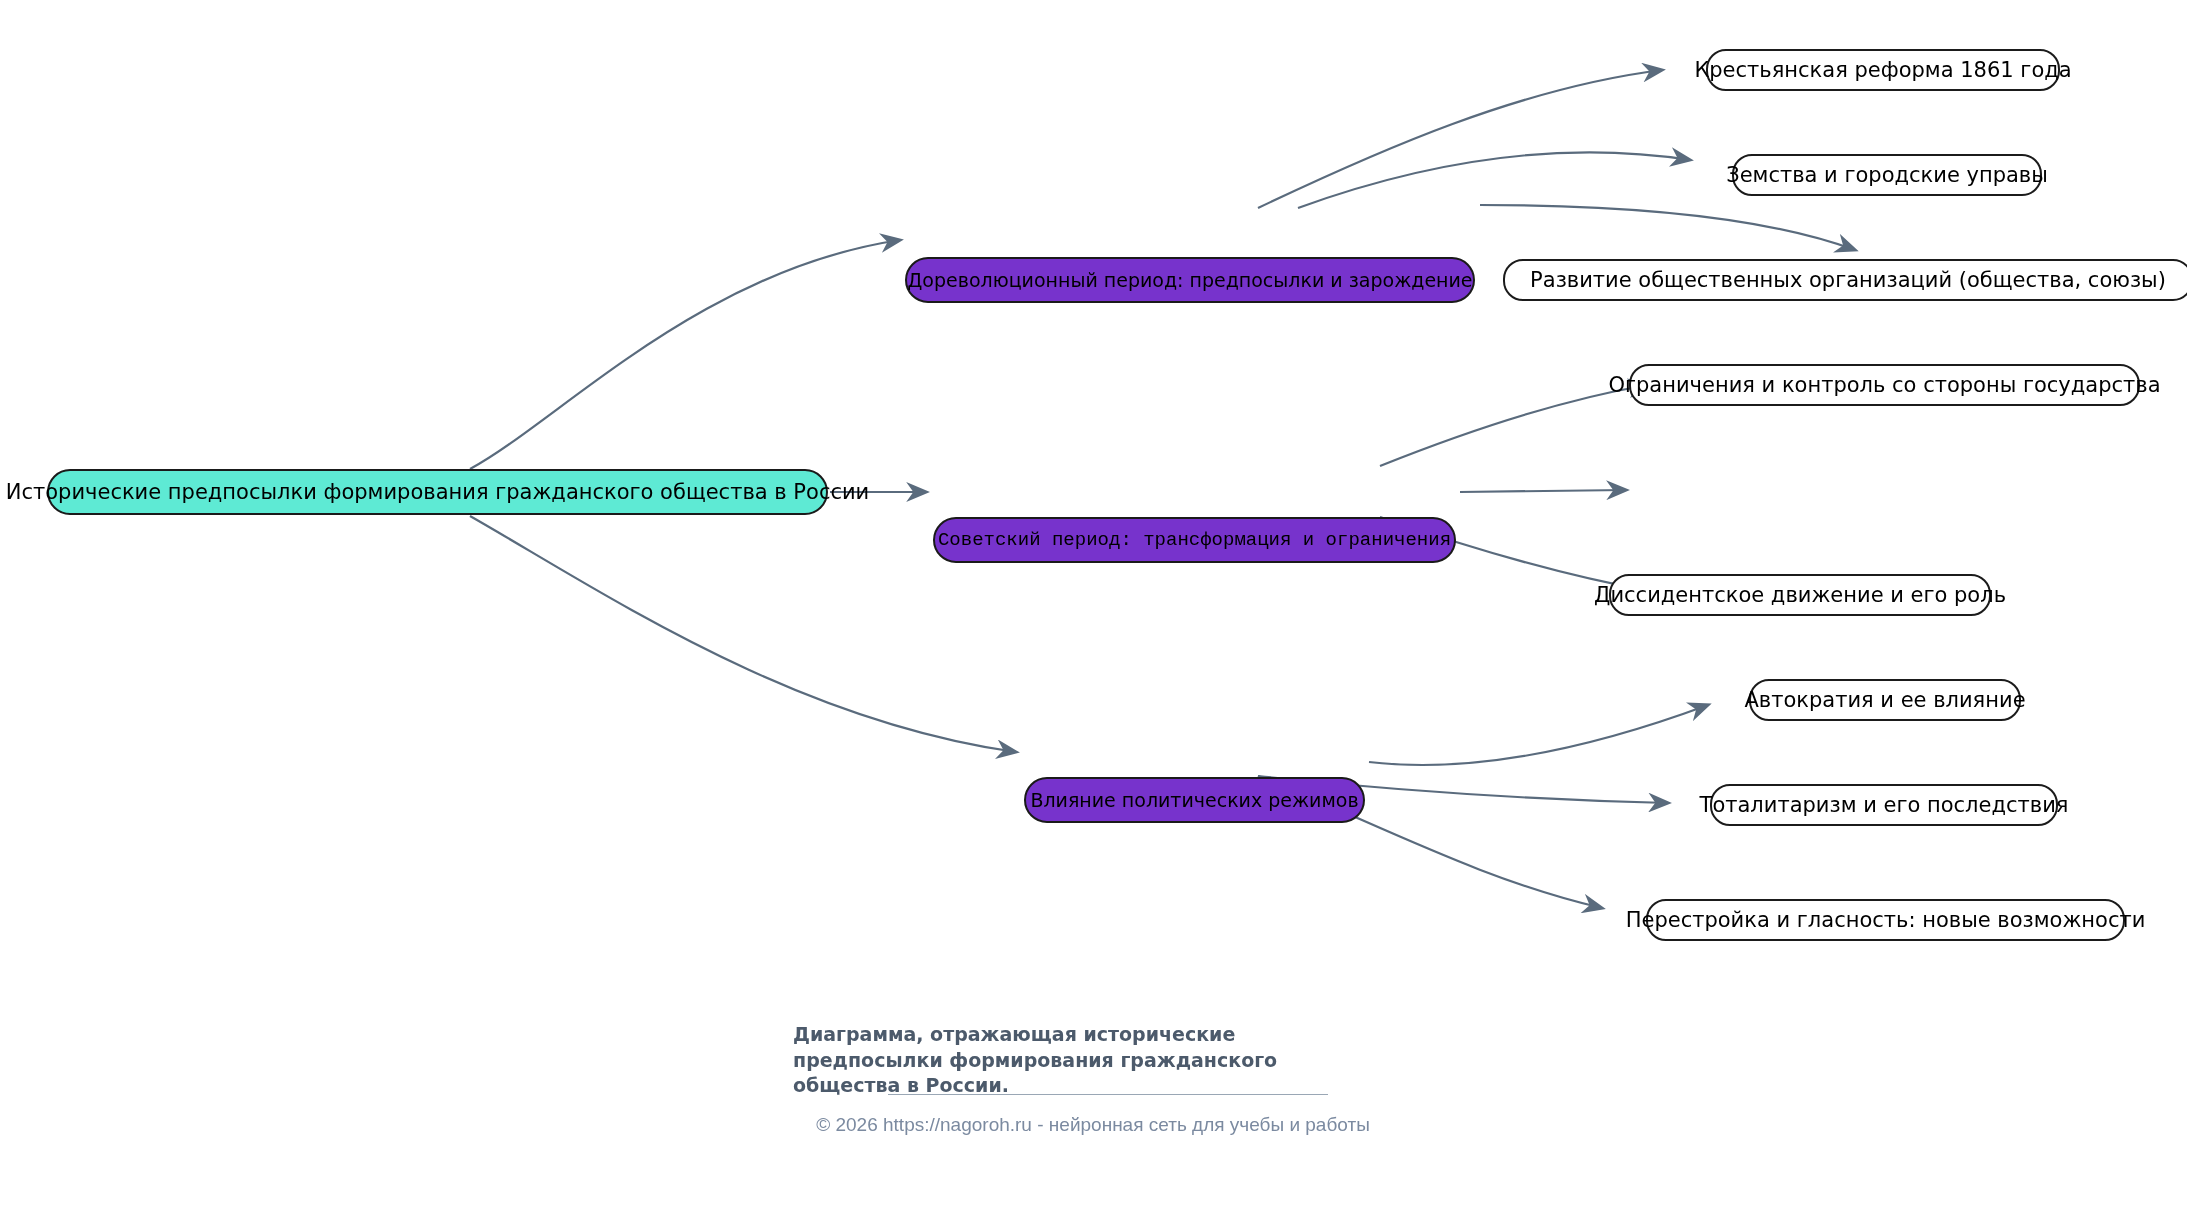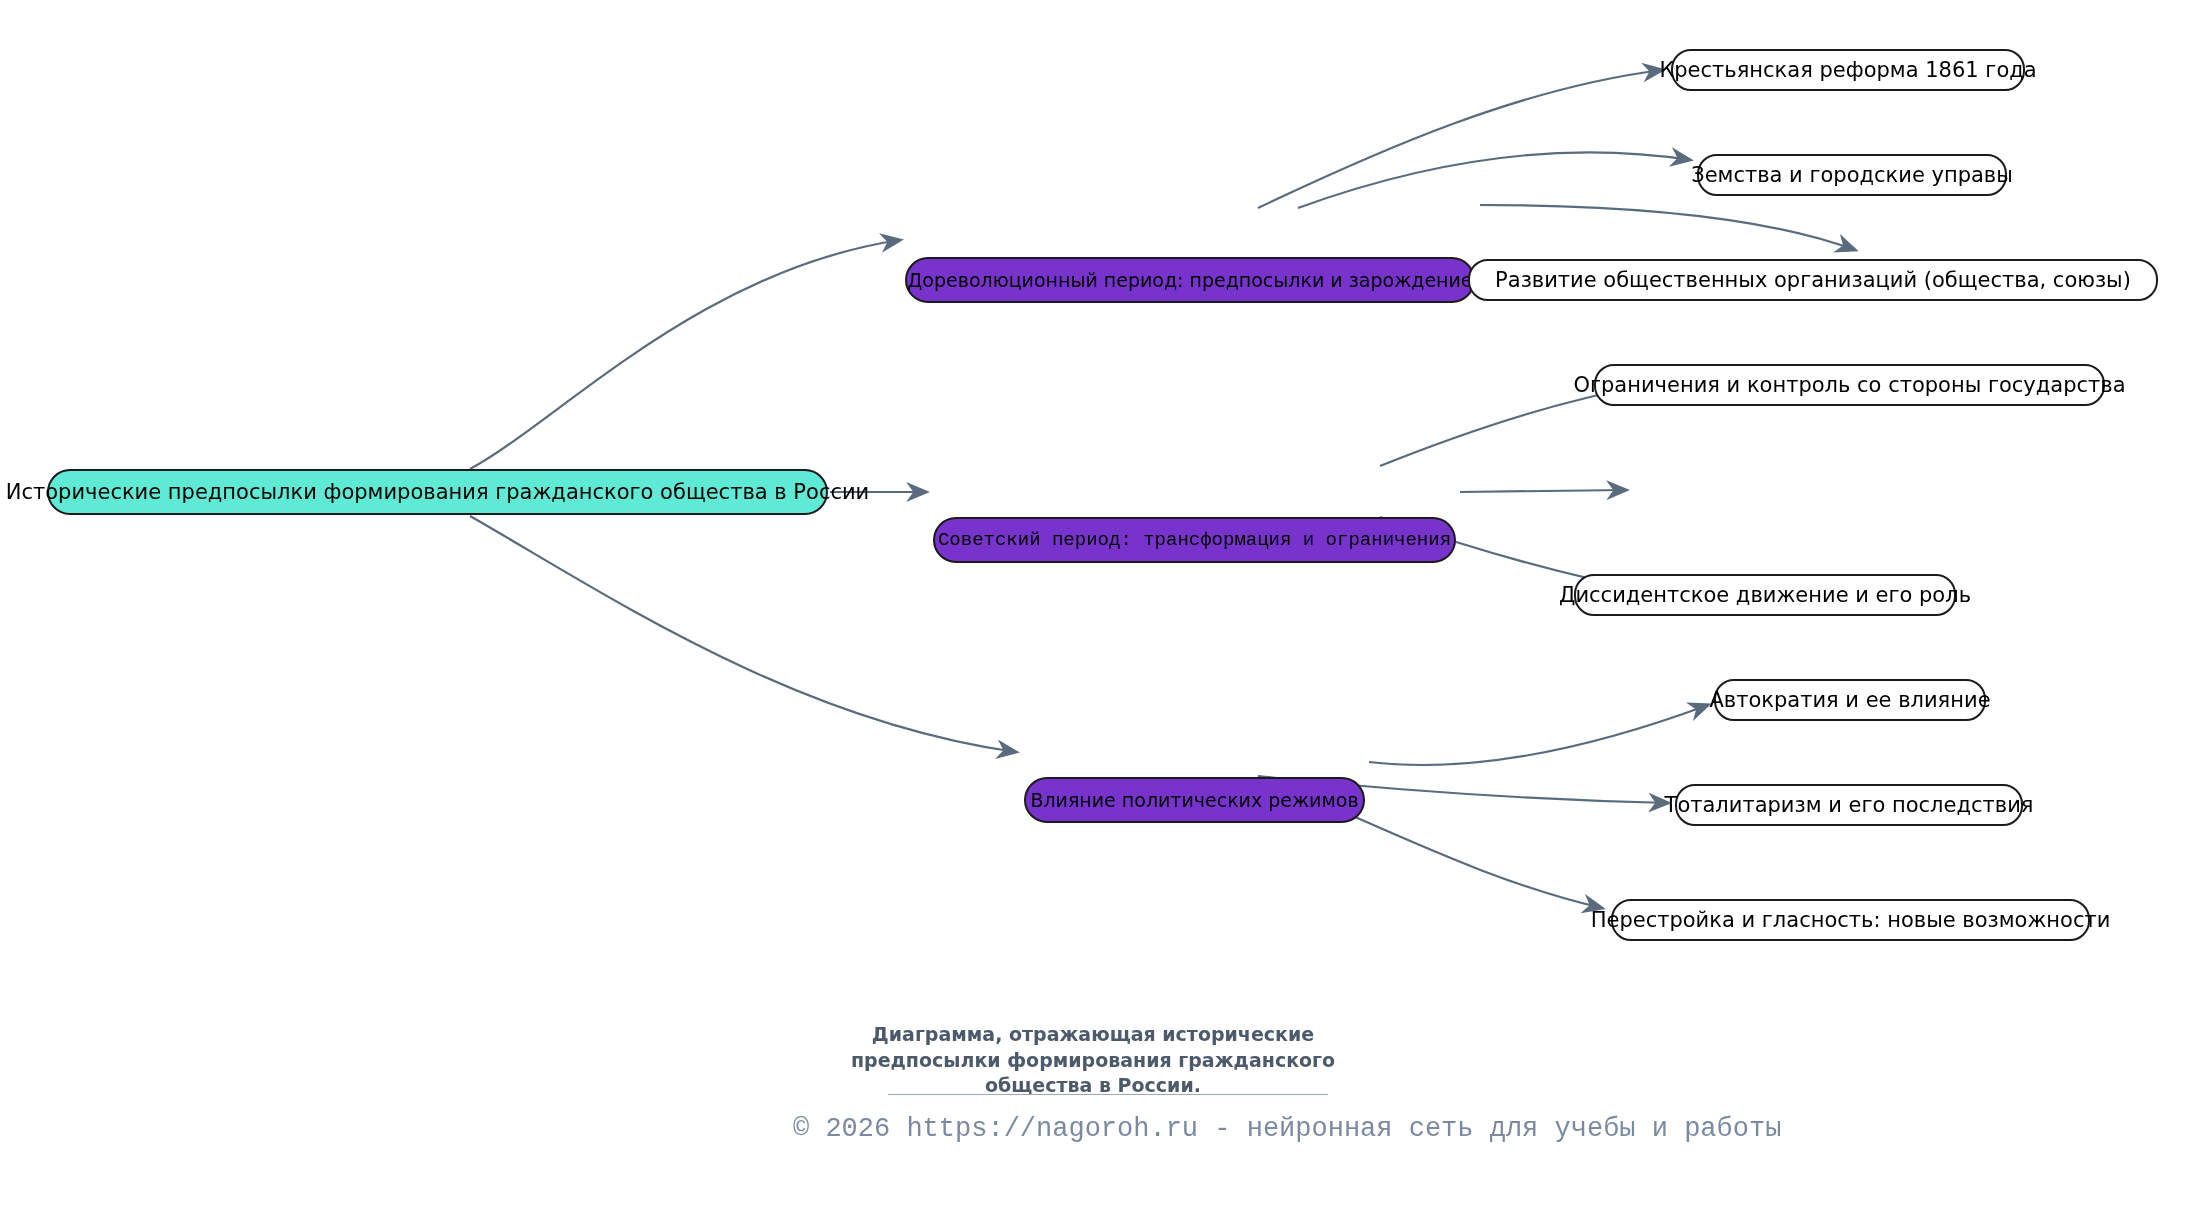--- a/index.html
+++ b/index.html
@@ -52,40 +52,41 @@
     margin-top: 48px;
   }
   .node-leaf {
     background: #ffffff;
     border: 2px solid #1b1b1b;
     border-radius: 20px;
     color: #000000;
     font-size: 21px;
     padding: 14px 18px;
     height: 42px;
+    margin-left: 35px;
   }
   .caption {
     position: absolute;
-    text-align: center;
+    text-align: left;
     color: #4c5a6b;
     font-family: "DejaVu Sans", sans-serif;
     font-weight: bold;
     font-size: 19px;
     line-height: 1.35;
   }
   .caption-rule {
     position: absolute;
     border-top: 1px solid #9aa7b5;
   }
   .footer {
     position: absolute;
     text-align: center;
     color: #7b8aa0;
-    font-family: Liberation Mono, monospace;
-    font-size: 27px;
+    font-family: Liberation Sans, sans-serif;
+    font-size: 19px;
     white-space: nowrap;
   }
 </style>
 </head>
 <body>
 
 <div id="page">
 
   <svg id="edges" viewBox="0 0 2187 1212" xmlns="http://www.w3.org/2000/svg">
     <defs>

